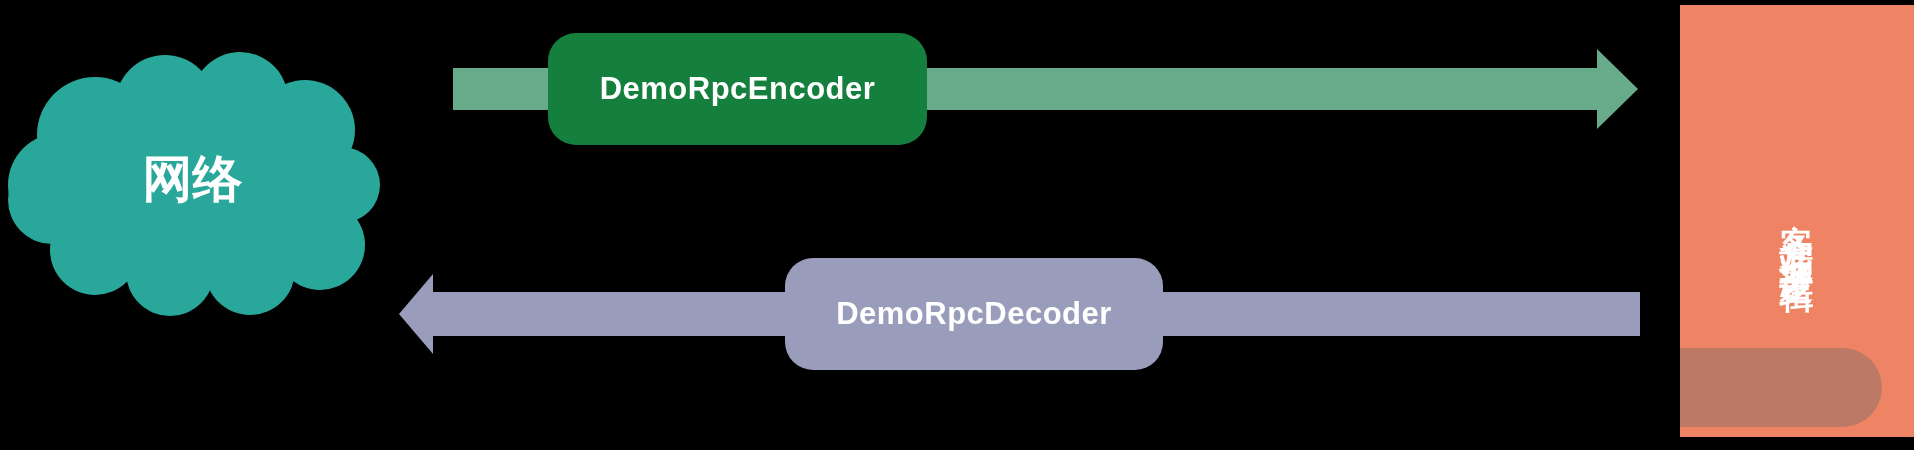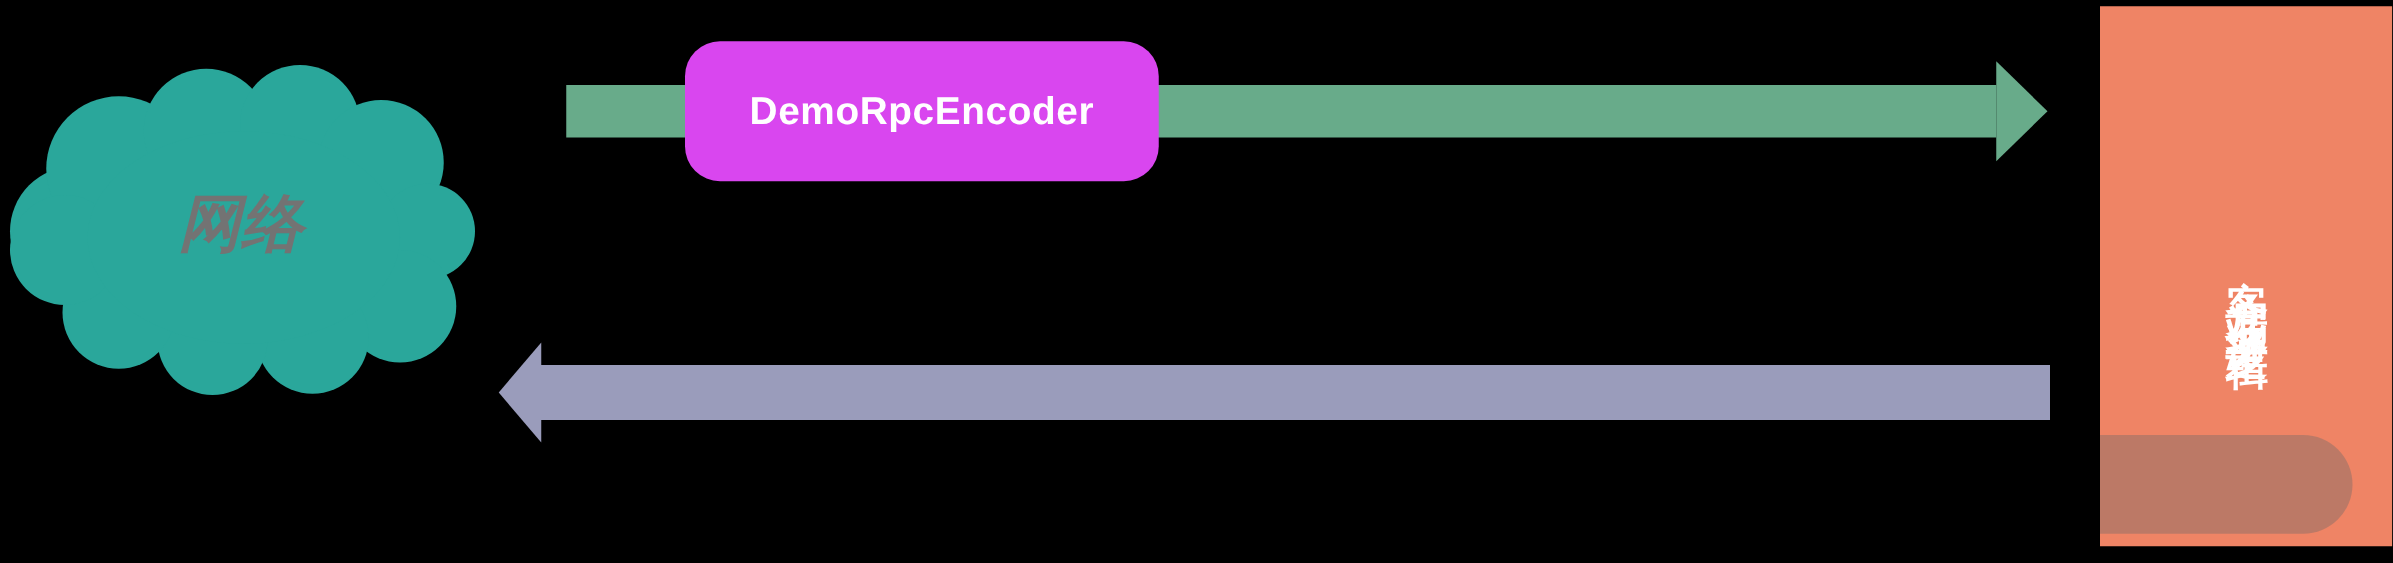--- a/index.html
+++ b/index.html
@@ -19,26 +19,25 @@
 
   
   .cloud-svg {
     left: 0; top: 42px;
     width: 390px; height: 285px;
   }
   .cloud-label {
     left: 60px; top: 153px;
     width: 265px;
     text-align: center;
-    color: #737373;
+    color: #ffffff;
     font-size: 50px;
     font-weight: bold;
     line-height: 52px;
     z-index: 2;
-    font-style: italic;
   }
 
   
   .req-shaft {
     left: 453px; top: 68px;
     width: 1144px; height: 42px;
     background: #68ab8a;
     z-index: 1;
   }
   .req-head {
@@ -53,21 +52,21 @@
     z-index: 3;
     border-radius: 28px;
     display: flex;
     align-items: center;
     justify-content: center;
     color: #ffffff;
     font-size: 31px;
     font-weight: bold;
     letter-spacing: 0.5px;
   }
-  .node-green { background: #d946ef; }
+  .node-green { background: #15803d; }
   .node-purple { background: #9a9cbb; }
   .node-encoder { left: 548px; top: 33px; width: 379px; height: 112px; }
   .node-handler { left: 1044px; top: 33px; width: 481px; height: 112px; }
   .node-decoder { left: 785px; top: 258px; width: 378px; height: 112px; }
 
   
   .resp-shaft {
     left: 432px; top: 292px;
     width: 1208px; height: 44px;
     background: #9a9cbb;
@@ -147,20 +146,23 @@
   <div class="abs req-head"></div>
 
   <div class="abs node node-green node-encoder">
     <span>DemoRpcEncoder</span>
   </div>
 
 
   <div class="abs resp-shaft"></div>
   <div class="abs resp-head"></div>
 
+  <div class="abs node node-purple node-decoder">
+    <span>DemoRpcDecoder</span>
+  </div>
 
   <div class="abs client-panel">
     <div class="client-panel-label">客户端业务逻辑</div>
   </div>
 
   <div class="abs watermark-pill"></div>
 
 </div>
 
 </body></html>

